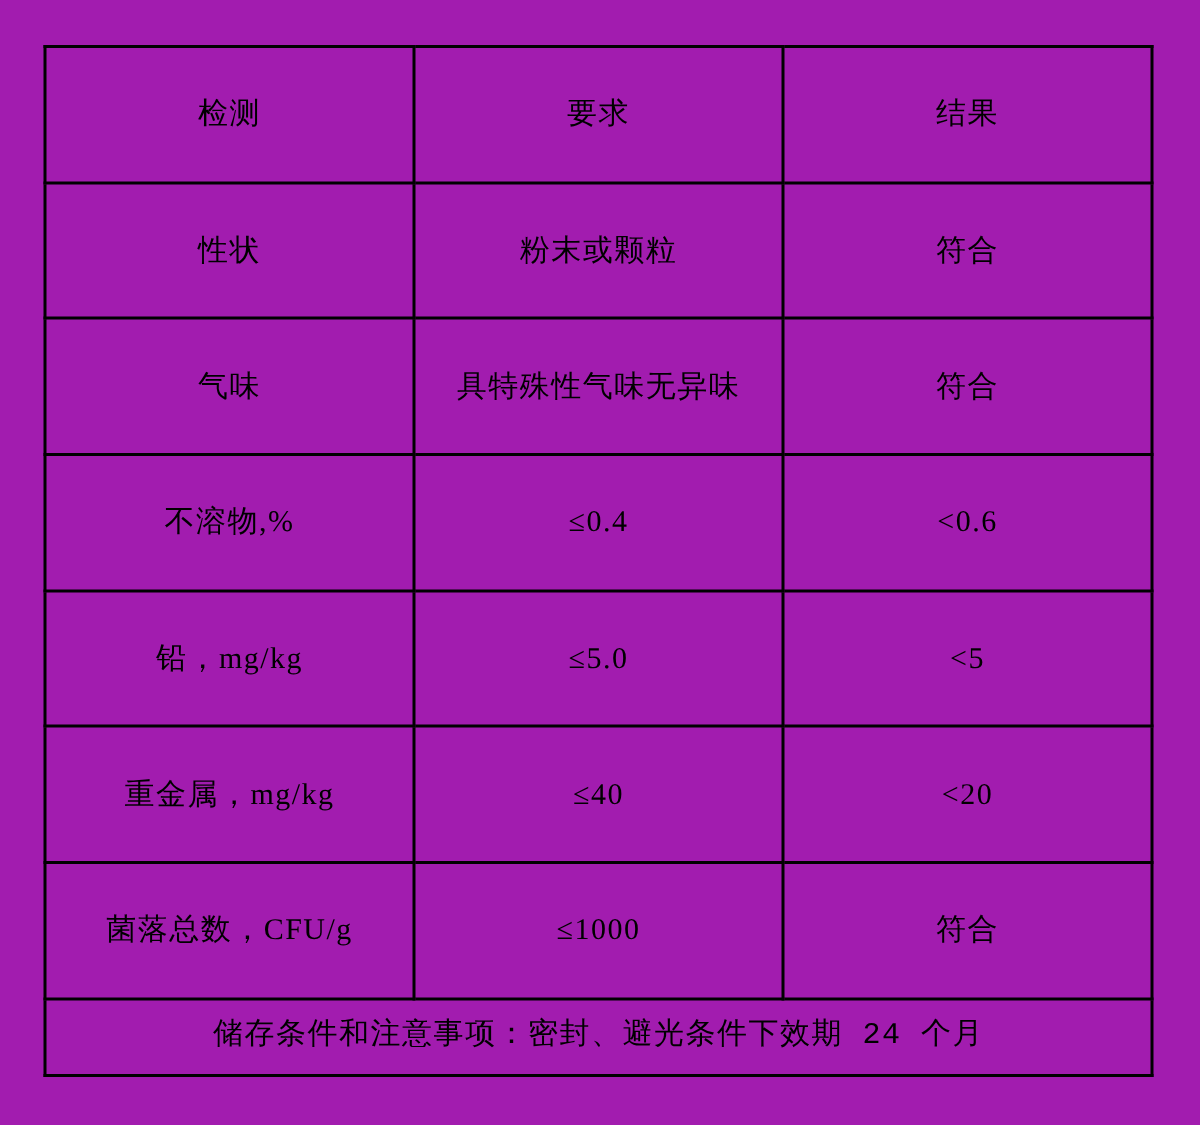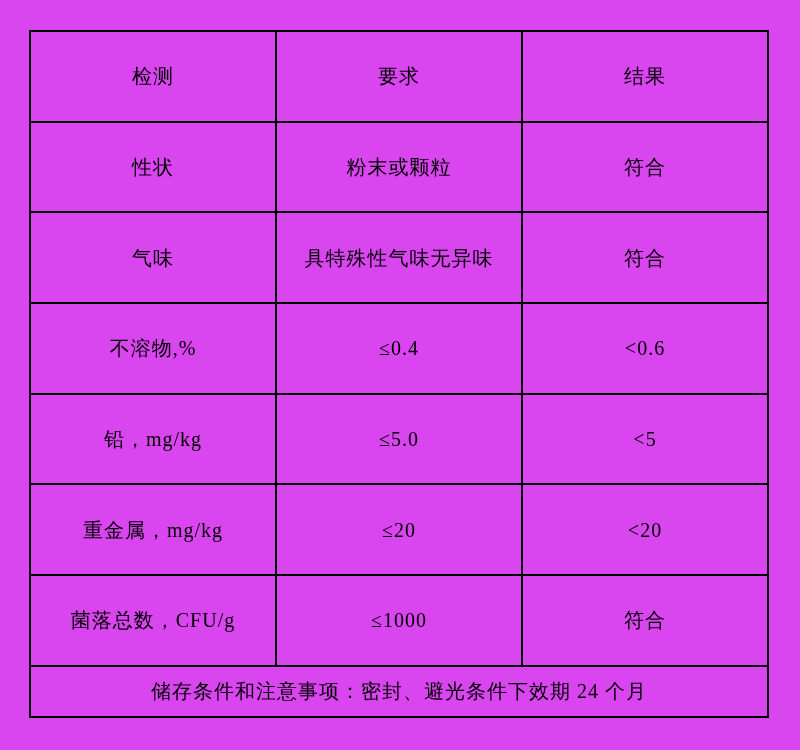--- a/index.html
+++ b/index.html
@@ -4,21 +4,21 @@
 <style>
   html, body {
     margin: 0;
     padding: 0;
     background: #ffffff;
   }
   .sheet {
     position: relative;
     width: 800px;
     height: 750px;
-    background: #d946ef;
+    background: #a21caf;
     font-family: "Liberation Serif", "DejaVu Serif", serif;
     color: #000000;
   }
   table.cert {
     position: absolute;
     left: 29px;
     top: 30px;
     width: 740px;
     height: 688px;
     border-collapse: collapse;
@@ -43,20 +43,21 @@
     height: 54.7px;
   }
   tr.footer-row {
     height: 31px;
   }
   td.footer-cell {
     text-align: left;
     font-size: 15.5px;
     padding: 2px 8px;
     letter-spacing: 1.5px;
+    font-family: Liberation Mono, monospace;
   }
 </style>
 </head>
 <body>
 
 <div class="sheet">
   <table class="cert">
     <colgroup>
       <col>
         <col>
@@ -83,21 +84,21 @@
         <td>≤0.4</td>
         <td>&lt;0.6</td>
       </tr>
       <tr class="r">
         <td>铅，mg/kg</td>
         <td>≤5.0</td>
         <td>&lt;5</td>
       </tr>
       <tr class="r">
         <td>重金属，mg/kg</td>
-        <td>≤20</td>
+        <td>≤40</td>
         <td>&lt;20</td>
       </tr>
       <tr class="r">
         <td>菌落总数，CFU/g</td>
         <td>≤1000</td>
         <td>符合</td>
       </tr>
       <tr class="footer-row">
         <td colspan="3" class="footer-cell">储存条件和注意事项：密封、避光条件下效期 24 个月</td>
       </tr>

